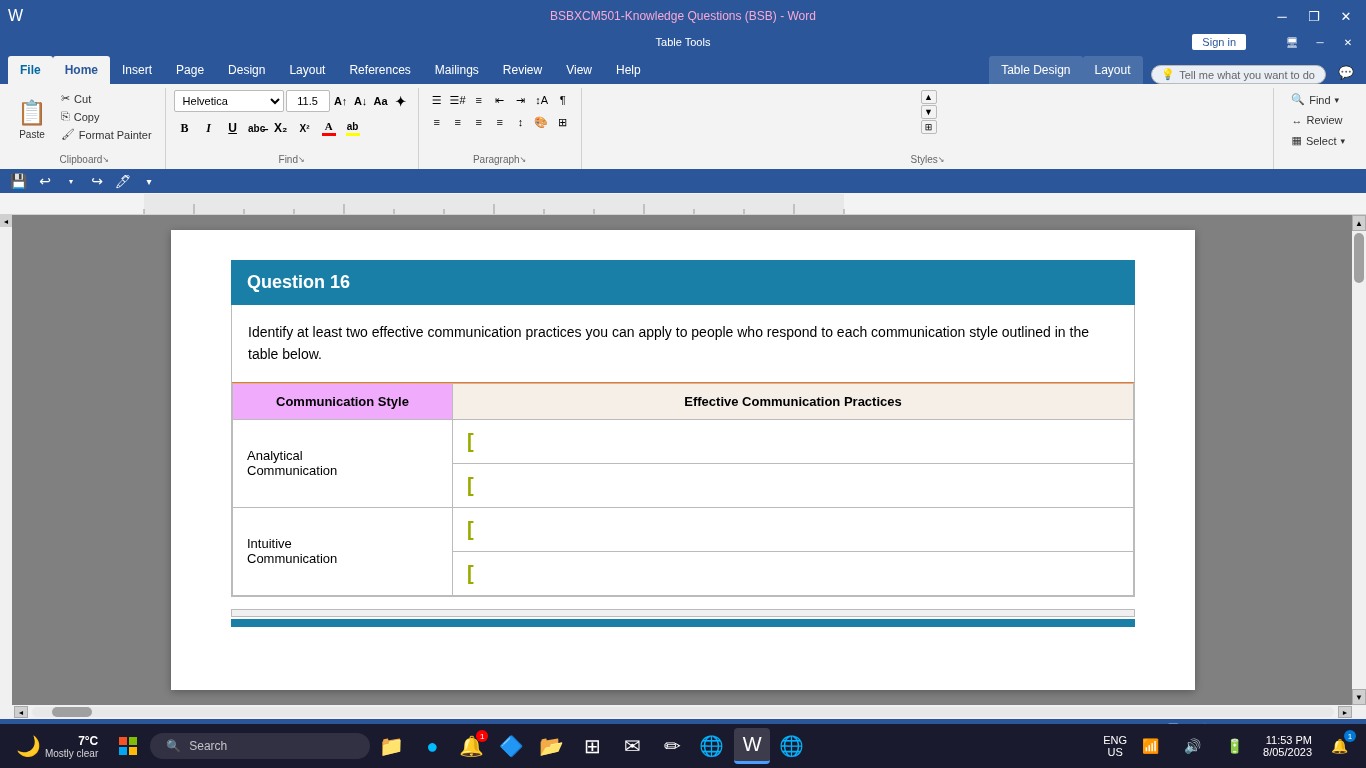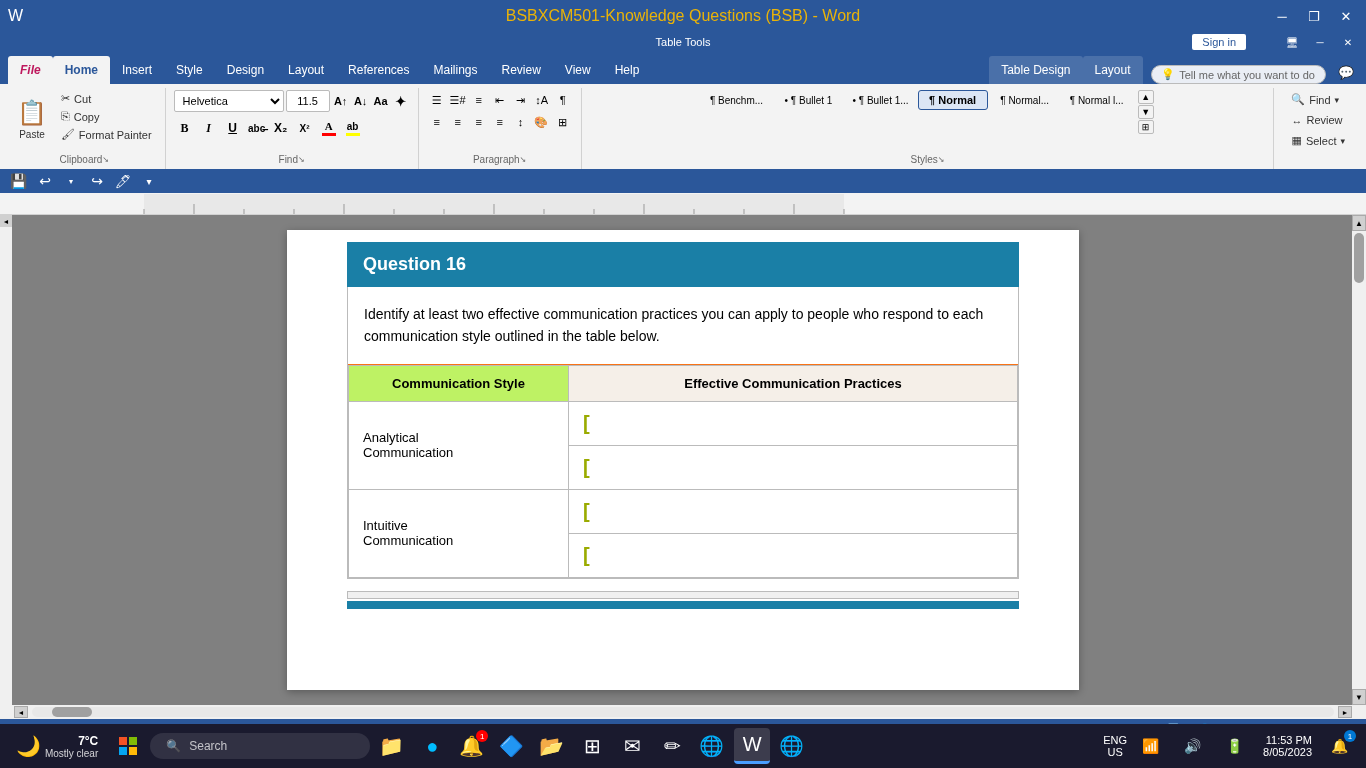--- a/index.html
+++ b/index.html
@@ -12,22 +12,22 @@
       display: flex;
       align-items: center;
       justify-content: space-between;
       padding: 0 8px;
       color: white;
     }
     .title-bar-center {
       position: absolute;
       left: 50%;
       transform: translateX(-50%);
-      font-size: 16px;
-      color: #eab308;
+      font-size: 12px;
+      color: #f9a8d4;
     }
     .title-bar-left { display: flex; align-items: center; gap: 8px; }
     .title-bar-right { display: flex; align-items: center; gap: 8px; margin-left: auto; }
     .win-btn { background: none; border: none; color: white; cursor: pointer; font-size: 13px; width: 24px; height: 24px; display: flex; align-items: center; justify-content: center; }
 
     
     .table-tools-bar {
       background: #2b579a;
       height: 20px;
       display: flex;
@@ -61,23 +61,22 @@
       font-size: 12px;
       color: white;
       cursor: pointer;
       height: 28px;
       display: flex;
       align-items: center;
       border-radius: 3px 3px 0 0;
     }
     .ribbon-tab.active {
       background: #f3f3f3;
-      color: #be185d;
+      color: #0369a1;
       font-weight: 600;
-      font-style: italic;
     }
 
     .ribbon-content {
       display: flex;
       align-items: stretch;
       padding: 4px 4px 0 4px;
       min-height: 80px;
       background: #f3f3f3;
     }
     .ribbon-group {
@@ -220,22 +219,22 @@
       height: calc(768px - 32px - 20px - 32px - 80px - 24px - 24px - 30px);
       overflow: hidden;
       padding: 10px 0;
       display: flex;
       justify-content: center;
       position: relative;
     }
 
     .document-page {
       background: white;
-      width: 792px;
-      padding: 12px 60px;
+      width: 1024px;
+      padding: 30px 60px;
       box-shadow: 0 2px 8px rgba(0,0,0,0.3);
       position: relative;
     }
 
     
     .question-header {
       background: #1a7fa6;
       color: white;
       font-size: 18px;
       font-weight: bold;
@@ -262,21 +261,21 @@
     .answer-table th, .answer-table td {
       border: 1px solid #bbb;
       padding: 10px 14px;
       vertical-align: top;
     }
     .answer-table th {
       font-weight: bold;
       font-size: 13px;
     }
     .answer-table th:first-child {
-      background: #bef264;
+      background: #f0abfc;
       width: 220px;
     }
     .answer-table th:last-child {
       background: #f5efe8;
     }
     .answer-table td:first-child {
       font-size: 13px;
       vertical-align: middle;
     }
     .answer-table td:last-child {
@@ -413,21 +412,21 @@
     <button class="win-btn" style="font-size:10px;">🖥</button>
     <button class="win-btn" style="font-size:10px;">─</button>
     <button class="win-btn close" style="font-size:10px;">✕</button>
   </div>
 </div>
 
 <div class="ribbon-tabs">
   <div class="ribbon-tab active">File</div>
   <div class="ribbon-tab" style="background:#f3f3f3;color:#2b579a;font-weight:600;border-radius:3px 3px 0 0;">Home</div>
   <div class="ribbon-tab">Insert</div>
-  <div class="ribbon-tab">Style</div>
+  <div class="ribbon-tab">Page</div>
   <div class="ribbon-tab">Design</div>
   <div class="ribbon-tab">Layout</div>
   <div class="ribbon-tab">References</div>
   <div class="ribbon-tab">Mailings</div>
   <div class="ribbon-tab">Review</div>
   <div class="ribbon-tab">View</div>
   <div class="ribbon-tab">Help</div>
   <div style="flex:1"></div>
   <div class="ribbon-tab" style="background:rgba(255,255,255,0.15);border-radius:3px 3px 0 0;">Table Design</div>
   <div class="ribbon-tab" style="background:rgba(255,255,255,0.15);border-radius:3px 3px 0 0;">Layout</div>
@@ -532,40 +531,20 @@
       </div>
     </div>
     <div class="ribbon-group-label">
       <span>Paragraph</span>
       <span class="ribbon-group-label-expand">↘</span>
     </div>
   </div>
 
   <div class="ribbon-group" style="flex:1;">
     <div class="ribbon-group-content">
-      <div class="styles-gallery">
-        <div class="style-item" style="font-size:10px;">
-          <span>¶ Benchm...</span>
-        </div>
-        <div class="style-item" style="font-size:10px;">
-          <span>• ¶ Bullet 1</span>
-        </div>
-        <div class="style-item" style="font-size:10px;">
-          <span>• ¶ Bullet 1...</span>
-        </div>
-        <div class="style-item active" style="font-size:11px;font-weight:bold;background:#dce6f5;border-color:#2b579a;">
-          <span>¶ Normal</span>
-        </div>
-        <div class="style-item" style="font-size:10px;">
-          <span>¶ Normal...</span>
-        </div>
-        <div class="style-item" style="font-size:10px;">
-          <span>¶ Normal l...</span>
-        </div>
-      </div>
       <div class="styles-scroll">
         <button class="styles-scroll-btn">▲</button>
         <button class="styles-scroll-btn">▼</button>
         <button class="styles-scroll-btn">⊞</button>
       </div>
     </div>
     <div class="ribbon-group-label">
       <span>Styles</span>
       <span class="ribbon-group-label-expand">↘</span>
     </div>

